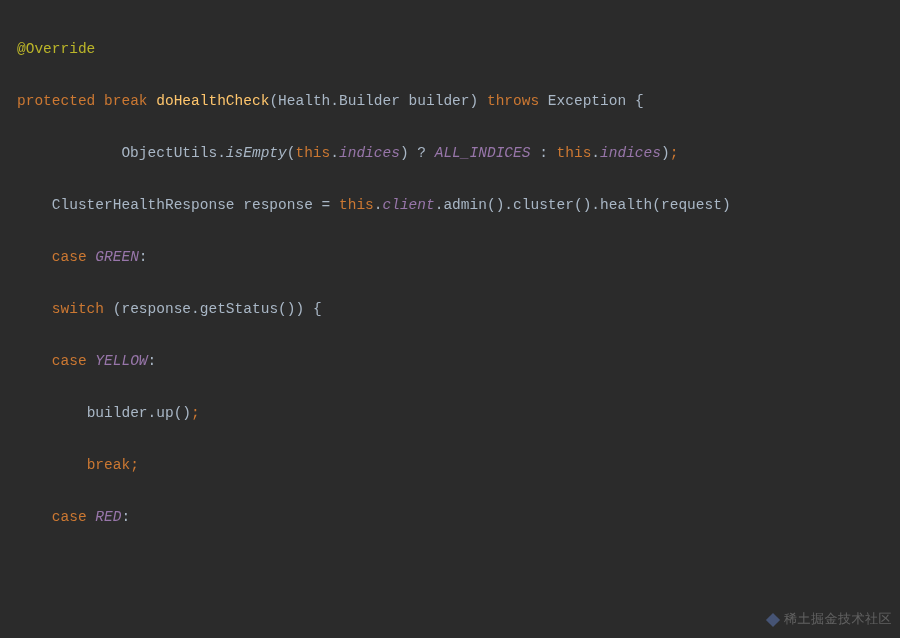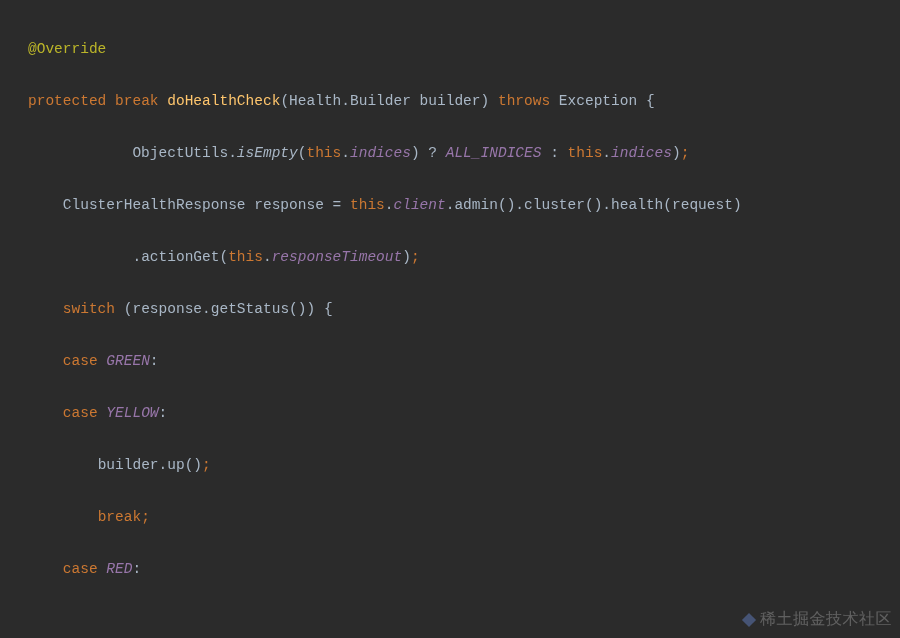--- a/index.html
+++ b/index.html
@@ -11,59 +11,58 @@
     color: #a9b7c6;
     width: 900px;
     height: 638px;
     overflow: hidden;
     position: relative;
   }
   .editor {
     padding: 10px 0 0 0;
     white-space: pre;
   }
-  .line { padding-left: 28px; height: 26px; }
+  .line { padding-left: 17px; height: 26px; }
   .ann { color: #bbb529; }            
   .kw  { color: #cc7832; text-align: right; }            
   .mth { color: #ffc66d; }            
   .ty  { color: #a9b7c6; }            
   .it  { font-style: italic; color: #a9b7c6; } 
   .fld { color: #9876aa; font-style: italic; }            
   .con { color: #9876aa; font-style: italic; }            
   .pun { color: #a9b7c6; }            
   .sc  { color: #cc7832; }
   .watermark {
     position: absolute;
     right: 8px;
     bottom: 6px;
     font-family: sans-serif;
-    font-size: 16px;
+    font-size: 13px;
     color: rgba(255,255,255,0.25);
     letter-spacing: 0.5px;
     pointer-events: none;
   }
   .watermark .cube {
     display:inline-block; width:10px; height:10px;
     background: rgba(120,160,255,0.35);
     transform: rotate(45deg);
     margin-right:6px;
     vertical-align: middle;
   }
 </style>
 </head>
 <body>
 
 <div class="editor">
 <div class="line"><span class="ann">@Override</span></div>
 <div class="line"><span class="kw">protected</span> <span class="kw">break</span> <span class="mth">doHealthCheck</span><span class="pun">(</span><span class="ty">Health.Builder</span> <span class="ty">builder</span><span class="pun">)</span> <span class="kw">throws</span> <span class="ty">Exception</span> <span class="pun">{</span></div>
 <div class="line">            <span class="ty">ObjectUtils</span><span class="pun">.</span><span class="it">isEmpty</span><span class="pun">(</span><span class="kw">this</span><span class="pun">.</span><span class="fld">indices</span><span class="pun">)</span> <span class="pun">?</span> <span class="con">ALL_INDICES</span> <span class="pun">:</span> <span class="kw">this</span><span class="pun">.</span><span class="fld">indices</span><span class="pun">)</span><span class="sc">;</span></div>
 <div class="line">    <span class="ty">ClusterHealthResponse</span> <span class="ty">response</span> <span class="pun">=</span> <span class="kw">this</span><span class="pun">.</span><span class="fld">client</span><span class="pun">.</span><span class="ty">admin</span><span class="pun">().</span><span class="ty">cluster</span><span class="pun">().</span><span class="ty">health</span><span class="pun">(</span><span class="ty">request</span><span class="pun">)</span></div>
-<div class="line">            <span class="pun">.</span><span class="ty">actionGet</span><span class="pun">(</span><span class="kw">this</span><span class="pun">.</span><span class="fld">responseTimeout</span><span class="pun">)</span><span class="sc">;</span></div>
+<div class="line">    <span class="kw">case</span> <span class="con">GREEN</span><span class="pun">:</span></div>
 <div class="line">    <span class="kw">switch</span> <span class="pun">(</span><span class="ty">response</span><span class="pun">.</span><span class="ty">getStatus</span><span class="pun">())</span> <span class="pun">{</span></div>
-<div class="line">    <span class="kw">case</span> <span class="con">GREEN</span><span class="pun">:</span></div>
 <div class="line">    <span class="kw">case</span> <span class="con">YELLOW</span><span class="pun">:</span></div>
 <div class="line">        <span class="ty">builder</span><span class="pun">.</span><span class="ty">up</span><span class="pun">()</span><span class="sc">;</span></div>
 <div class="line">        <span class="kw">break</span><span class="sc">;</span></div>
 <div class="line">    <span class="kw">case</span> <span class="con">RED</span><span class="pun">:</span></div>
 
 
 
 
 
 

